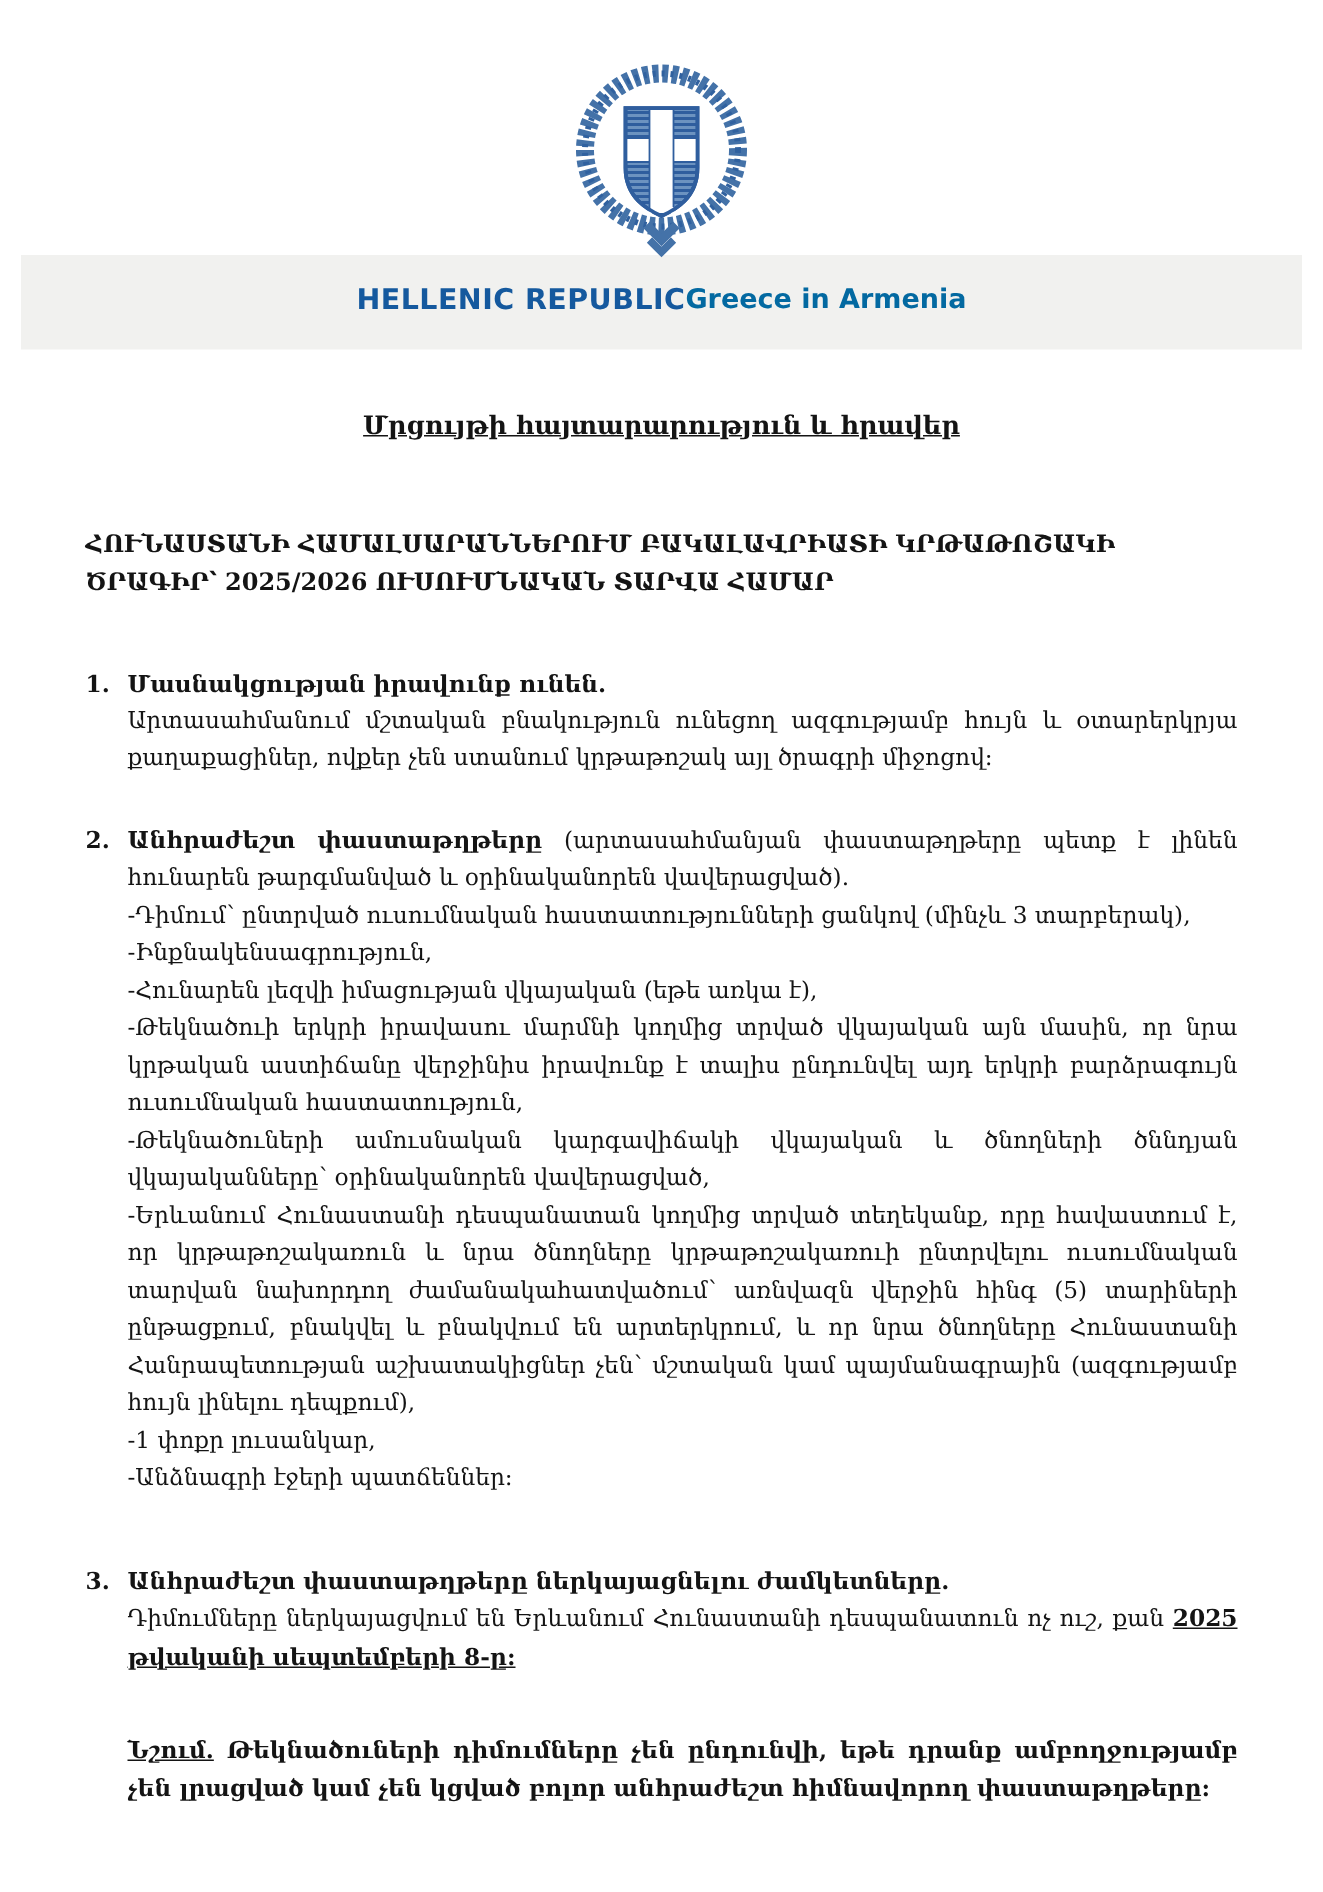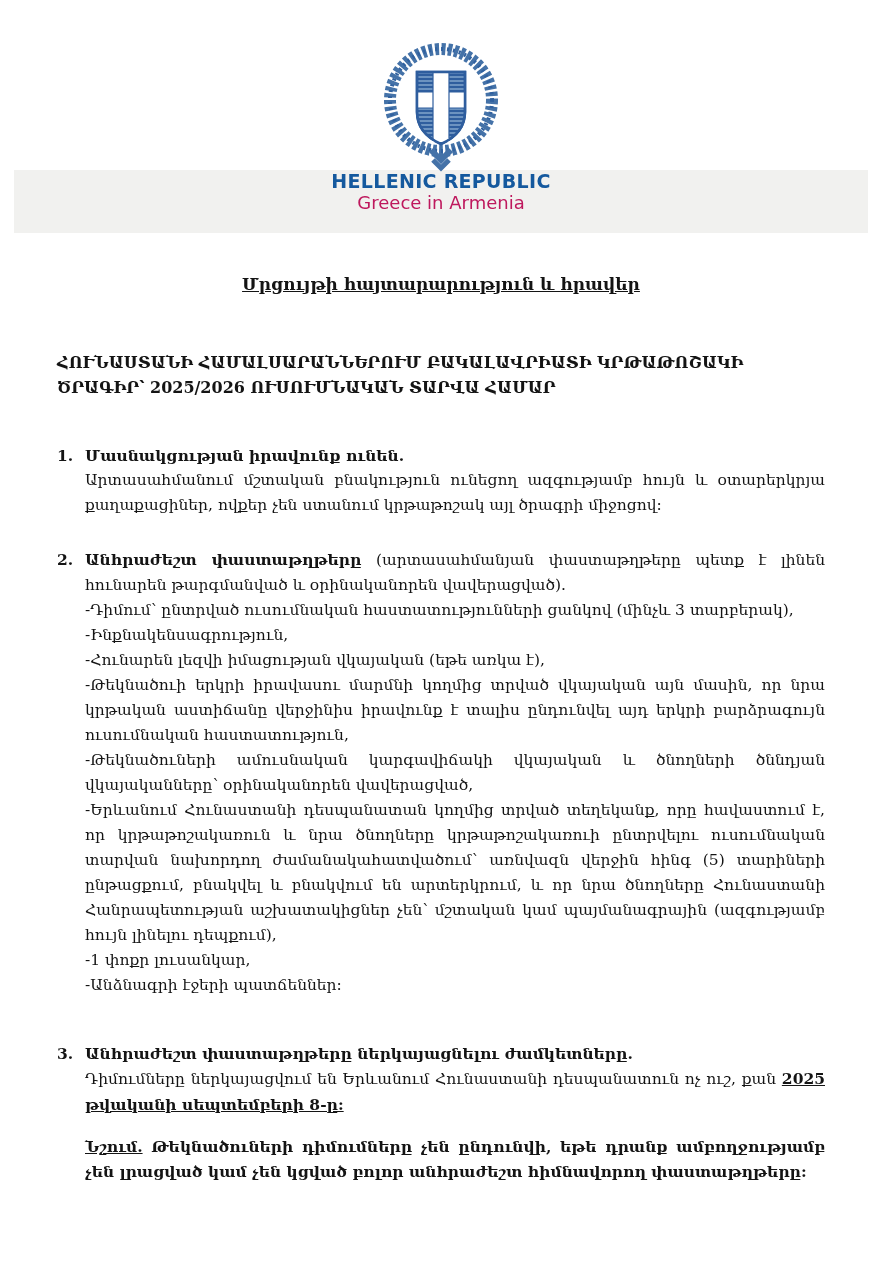--- a/index.html
+++ b/index.html
@@ -23,40 +23,40 @@
   }
   .header-band {
     position: absolute;
     top: 170px;
     left: 14px;
     right: 14px;
     height: 63px;
     background: #f1f1ef;
     z-index: 1;
     display: flex;
-    flex-direction: column;
-    justify-content: flex-start;
+    flex-direction: row;
+    justify-content: center;
     align-items: center;
     box-sizing: border-box;
     padding-bottom: 4px;
   }
   .org-name {
     font-family: "DejaVu Sans", "Liberation Sans", sans-serif;
     font-weight: bold;
     font-size: 19px;
     line-height: 22px;
     color: #15599e;
     letter-spacing: 0.3px;
   }
   .org-loc {
     font-family: "DejaVu Sans", "Liberation Sans", sans-serif;
-    font-weight: normal;
+    font-weight: bold;
     font-size: 18px;
     line-height: 22px;
-    color: #be185d;
+    color: #0369a1;
   }
   .doc-body {
     position: absolute;
     top: 272px;
     left: 57px;
     width: 768px;
     font-size: 15.5px;
     line-height: 25px;
   }
   .doc-title {
@@ -86,21 +86,21 @@
   p.body {
     margin: 0;
     text-align: justify;
   }
   .sec-title-inline { font-weight: bold; }
   .deadline {
     font-weight: bold;
     text-decoration: underline;
   }
   .note {
-    margin: 16px 0 0 28px;
+    margin: 36px 0 0 28px;
     font-weight: bold;
     text-align: justify;
   }
   .note-label { text-decoration: underline; }
 </style>
 </head>
 <body>
 
 <div class="page">
 

